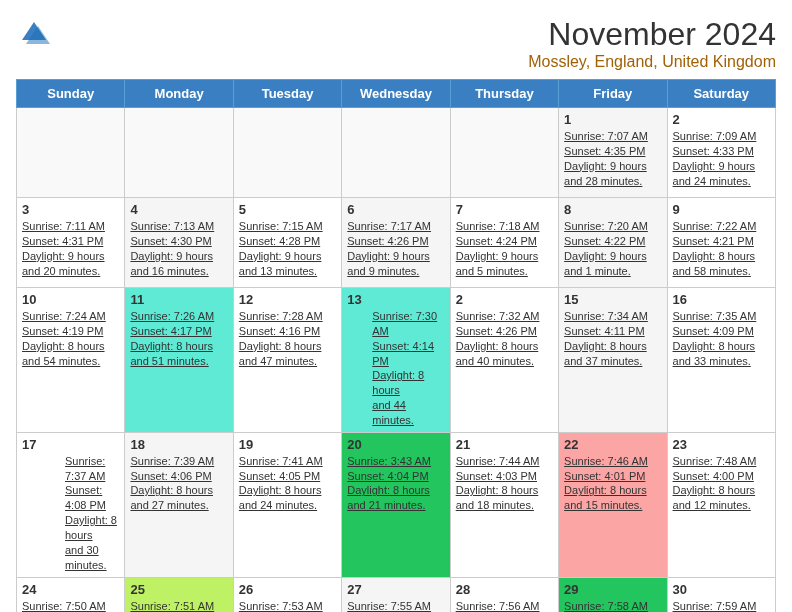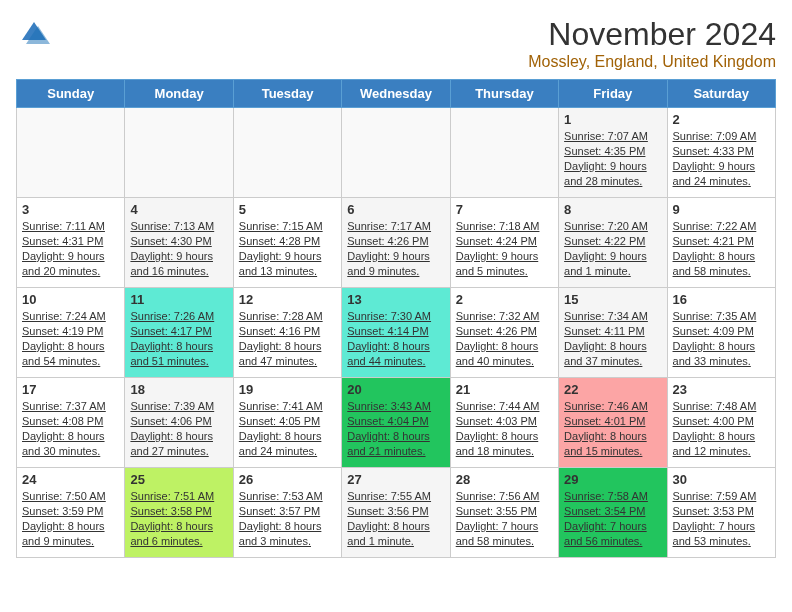--- a/index.html
+++ b/index.html
@@ -219,21 +219,21 @@
         </td>
         <td>
           <span class="day-number">12</span>
           <div class="day-info" style="white-space: pre-line;">Sunrise: 7:28 AM
 Sunset: 4:16 PM
 Daylight: 8 hours
 and 47 minutes.</div>
         </td>
         <td style="background: #5eead4;">
           <span class="day-number">13</span>
-          <div class="day-info" style="white-space: pre-line;">Sunrise: 7:30 AM
+          <div class="day-info" style="white-space: pre-line; margin-left: 25px;">Sunrise: 7:30 AM
 Sunset: 4:14 PM
 Daylight: 8 hours
 and 44 minutes.</div>
         </td>
         <td>
           <span class="day-number">2</span>
           <div class="day-info" style="white-space: pre-line;">Sunrise: 7:32 AM
 Sunset: 4:26 PM
 Daylight: 8 hours
 and 40 minutes.</div>
@@ -249,21 +249,21 @@
           <span class="day-number">16</span>
           <div class="day-info" style="white-space: pre-line;">Sunrise: 7:35 AM
 Sunset: 4:09 PM
 Daylight: 8 hours
 and 33 minutes.</div>
         </td>
       </tr>
       <tr class="week-row">
         <td>
           <span class="day-number">17</span>
-          <div class="day-info" style="white-space: pre-line;">Sunrise: 7:37 AM
+          <div class="day-info" style="white-space: pre-line; margin-left: 43px;">Sunrise: 7:37 AM
 Sunset: 4:08 PM
 Daylight: 8 hours
 and 30 minutes.</div>
         </td>
         <td style="background: rgb(245, 245, 245);">
           <span class="day-number">18</span>
           <div class="day-info" style="white-space: pre-line;">Sunrise: 7:39 AM
 Sunset: 4:06 PM
 Daylight: 8 hours
 and 27 minutes.</div>

